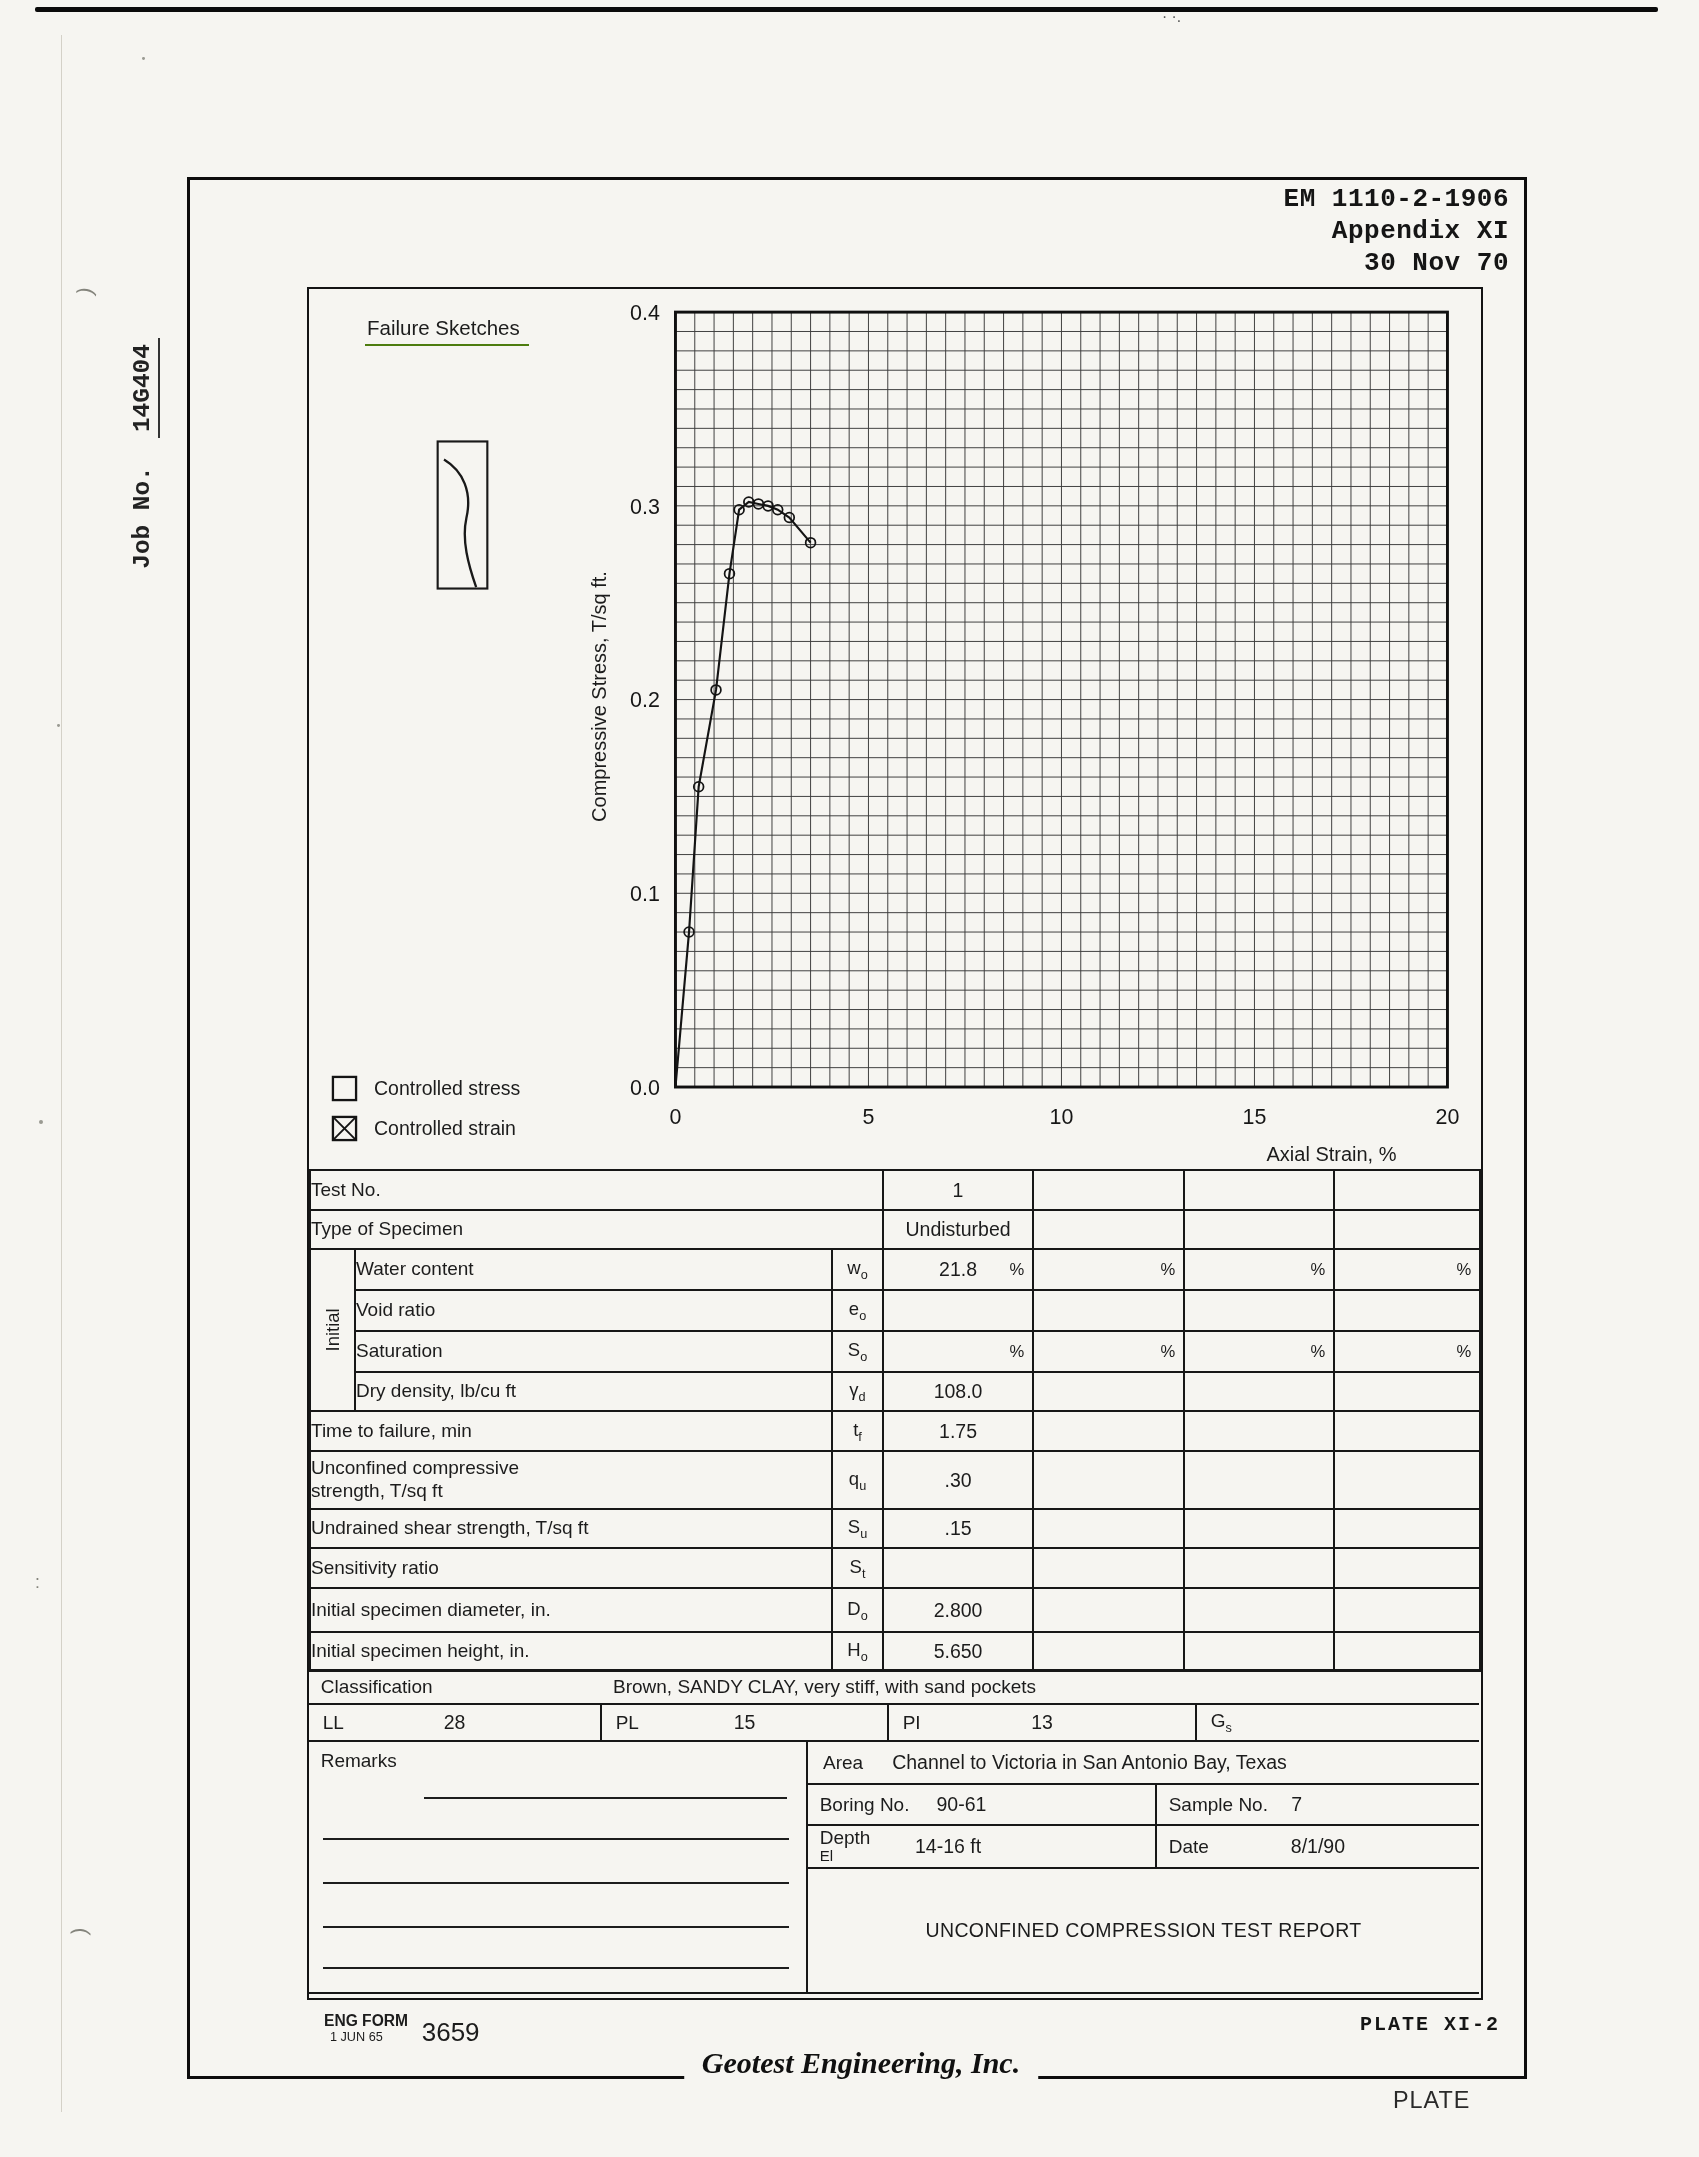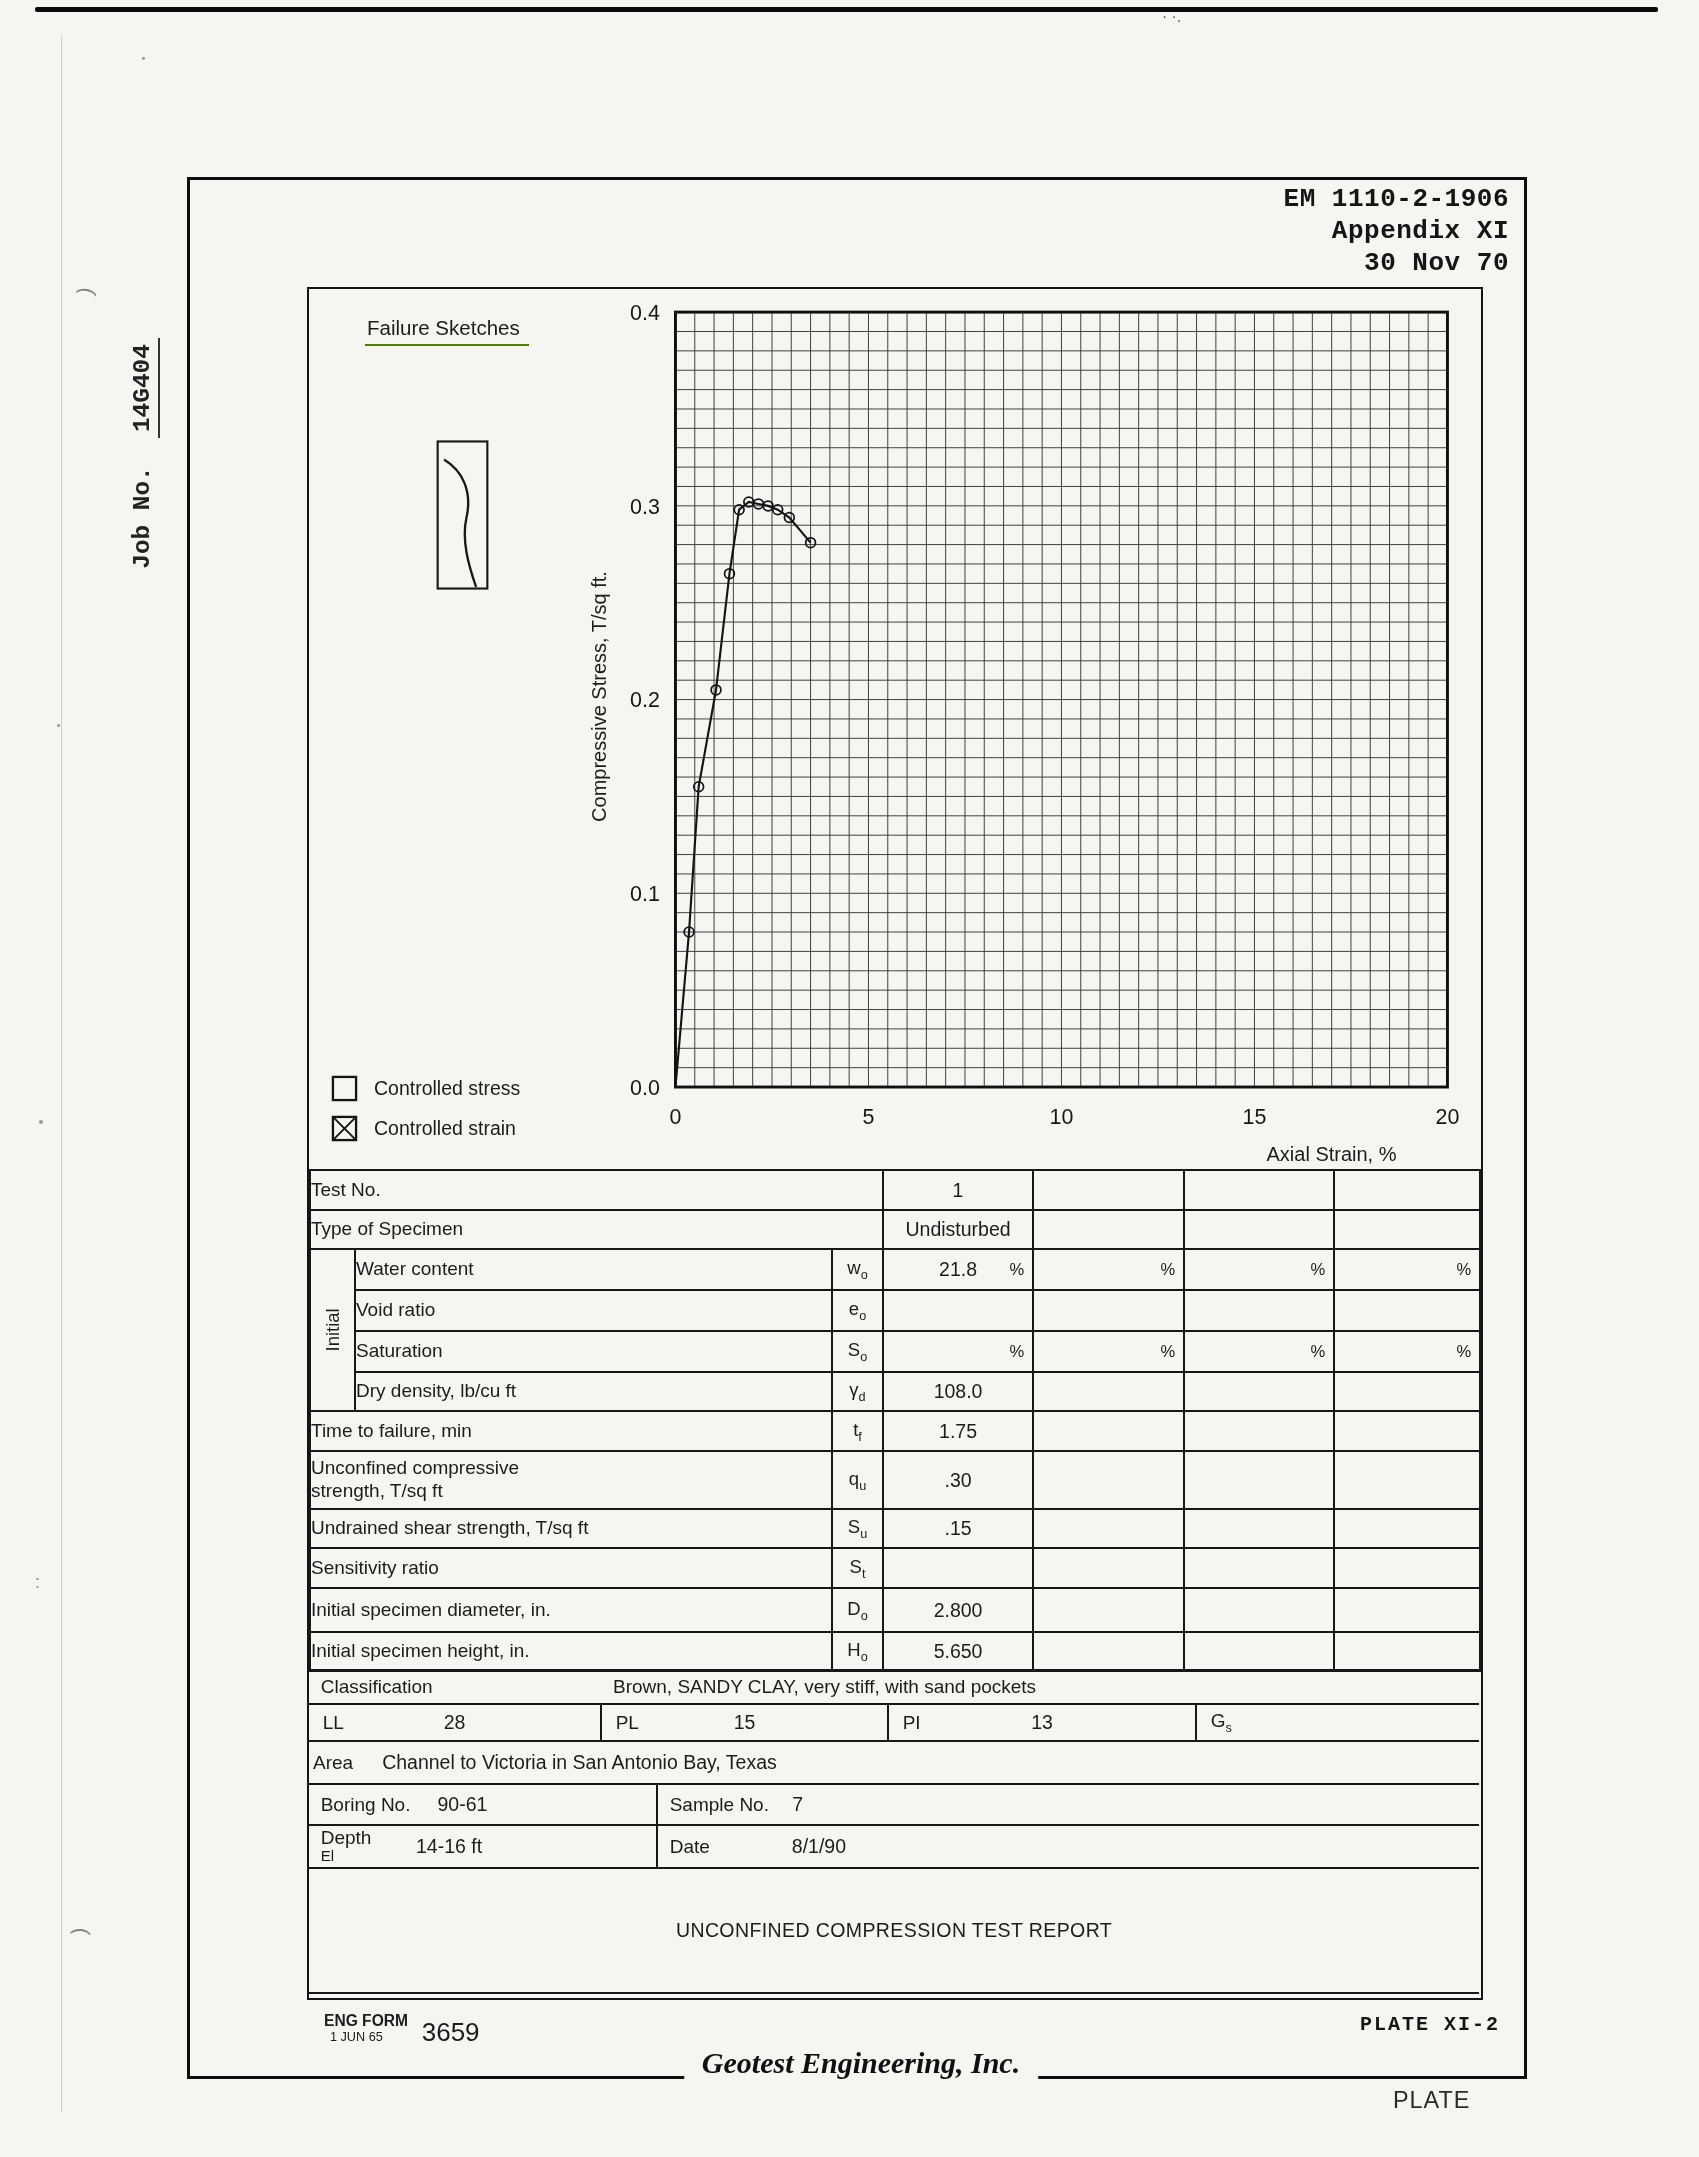--- a/index.html
+++ b/index.html
@@ -52,21 +52,21 @@
   .rem-proj{display:flex;height:250px;}
   .remarks{position:relative;width:497px;border-right:2px solid #171717;}
   .rem-lbl{position:absolute;left:11.7px;top:7.8px;font-size:19px;}
   .rem-line{position:absolute;height:2px;background:#1d1d1d;}
   .proj-col{flex:1;display:flex;flex-direction:column;}
   .proj-row{position:relative;height:82px;border-bottom:2px solid #171717;font-size:19px;}
   .proj-row .pl{position:absolute;left:11.7px;top:9.8px;}
   .proj-row .pv{position:absolute;left:93px;top:9.8px;font-size:19.5px;}
   .proj-underline{position:absolute;left:93px;right:3.9px;top:51px;height:2px;background:#1d1d1d;}
   .area-row{display:flex;align-items:center;height:41px;border-bottom:2px solid #171717;font-size:19px;}
-  .area-row .al{padding-left:4px;}
+  .area-row .al{padding-left:15px;}
   .area-row .av{margin-left:29px;font-size:19.5px;}
   .bs-row{display:flex;height:39px;border-bottom:2px solid #171717;font-size:19px;}
   .bs-row>div{display:flex;align-items:center;}
   .b-cell{width:347px;border-right:2px solid #171717;}
   .b-cell .bl,.s-cell .sl{padding-left:11.7px;}
   .b-cell .bv{margin-left:27px;font-size:19.5px;}
   .s-cell{flex:1;}
   .s-cell .sv{margin-left:23.4px;font-size:19.5px;}
   .dd-row{display:flex;height:41px;border-bottom:2px solid #171717;font-size:19px;}
   .d-cell{position:relative;width:347px;border-right:2px solid #171717;}
@@ -398,20 +398,28 @@
         <div class="att-cell" style="width:306px">
           <span class="att-lbl">PI</span>
           <span class="att-val">13</span>
         </div>
         <div class="att-cell" style="flex:1">
           <span class="att-lbl"><span>G</span><sub style="font-size:12.7px">s</sub></span>
           <span class="att-val"></span>
         </div>
       </div>
       <div class="rem-proj">
+        <div class="remarks">
+          <div class="rem-lbl">Remarks</div>
+          <div class="rem-line" style="top:55px;left:115px;width:363px;"></div>
+          <div class="rem-line" style="top:96px;left:13.7px;width:466px;"></div>
+          <div class="rem-line" style="top:140px;left:13.7px;width:466px;"></div>
+          <div class="rem-line" style="top:184px;left:13.7px;width:466px;"></div>
+          <div class="rem-line" style="top:225px;left:13.7px;width:466px;"></div>
+        </div>
         <div class="proj-col">
           <div class="area-row">
             <span class="al">Area</span>
             <span class="av">Channel to Victoria in San Antonio Bay, Texas</span>
           </div>
           <div class="bs-row">
             <div class="b-cell">
               <span class="bl">Boring No.</span>
               <span class="bv">90-61</span>
             </div>

